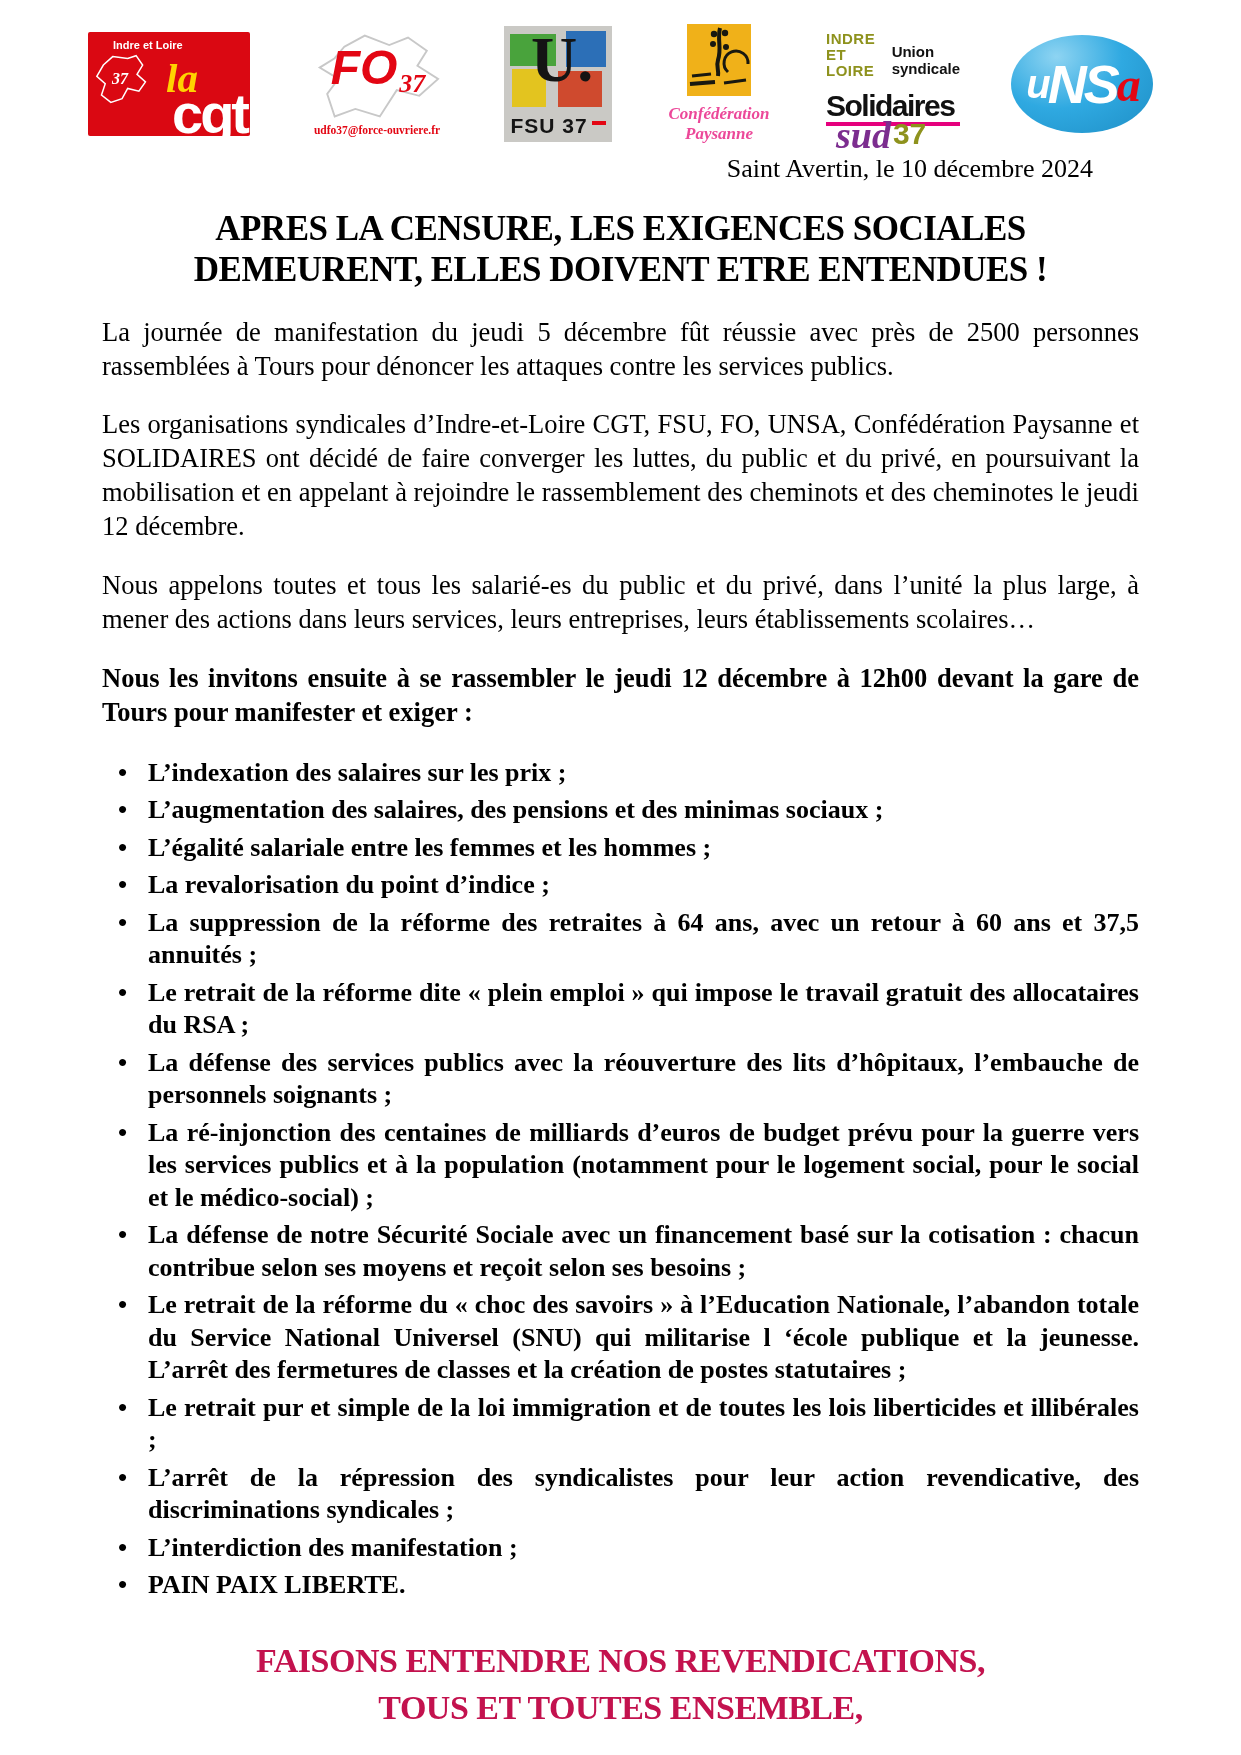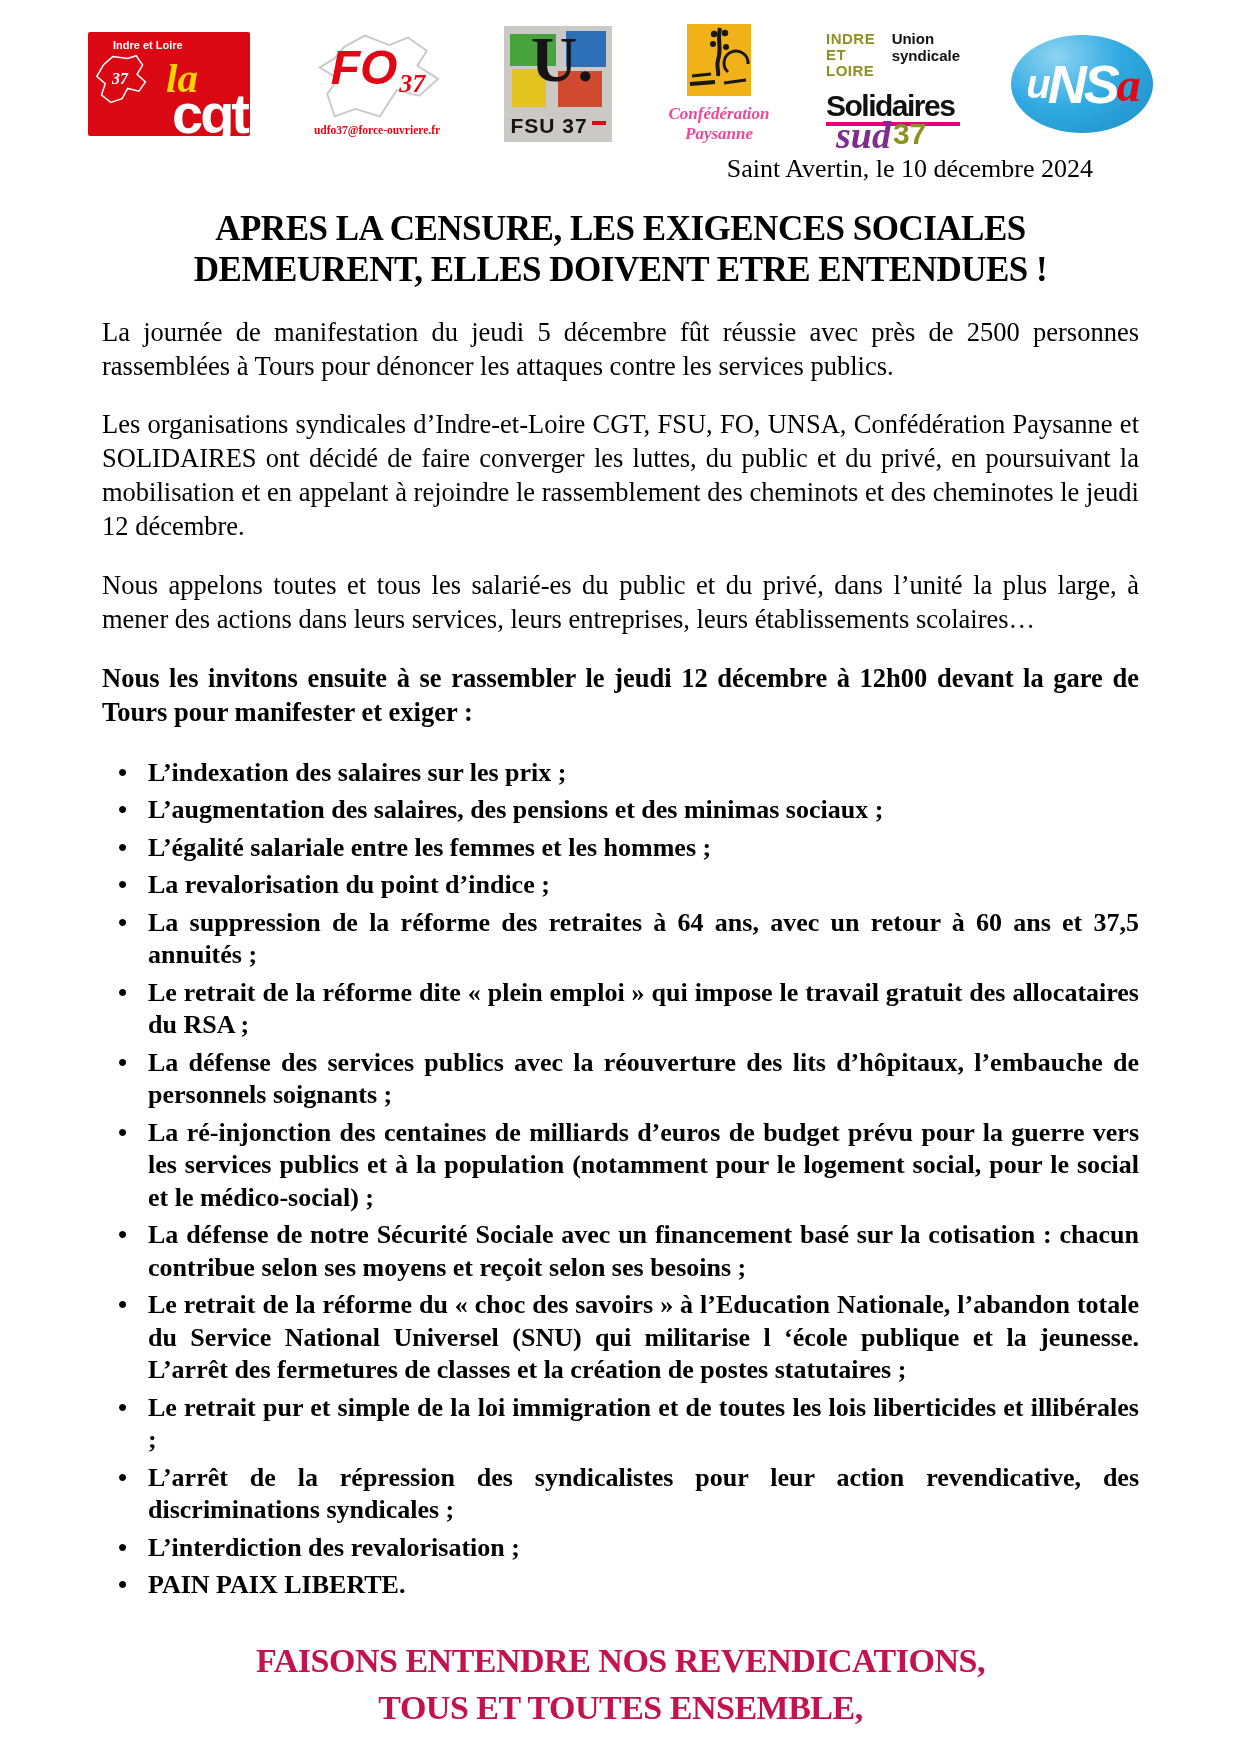--- a/index.html
+++ b/index.html
@@ -49,21 +49,21 @@
   .fsu-u { position: absolute; left: 24px; top: -4px; font-family: "Liberation Serif", serif; font-weight: bold; font-size: 64px; color: #141414; line-height: 1.1; }
   .fsu-label { text-align: center; font-family: "Liberation Sans", sans-serif; font-weight: bold; font-size: 21px; color: #141414; letter-spacing: 1px; margin-top: 3px; }
   .fsu-dash { display: inline-block; width: 14px; height: 4px; background: #e30613; margin-left: 4px; vertical-align: super; }
 
   
   .logo-cp { width: 112px; text-align: center; flex: none; }
   .cp-text { font-family: "Liberation Serif", serif; font-style: italic; font-size: 17px; font-weight: bold; line-height: 1.15; color: #ec4899; }
 
   
   .logo-sol { position: relative; width: 134px; height: 106px; flex: none; font-family: "Liberation Sans", sans-serif; }
-  .sol-top { display: flex; }
+  .sol-top { display: flex; align-items: flex-end; }
   .sol-dept { color: #8e921d; font-weight: bold; font-size: 15px; line-height: 1.05; letter-spacing: 0.5px; }
   .sol-union { color: #111; font-weight: bold; font-size: 15px; line-height: 1.1; margin-bottom: 1px; }
   .sol-name { color: #111; font-weight: bold; font-size: 30px; letter-spacing: -1.5px; line-height: 1.05; margin-top: 12px; }
   .sol-bar { height: 4px; background: #e5007d; width: 100%; margin-top: 0px; }
   .sol-bottom { position: relative; padding-left: 10px; margin-top: -10px; }
   .sol-sud { color: #7c2d8f; font-family: "Liberation Serif", serif; font-style: italic; font-weight: bold; font-size: 38px; line-height: 1; }
   .sol-37 { color: #8e921d; font-weight: bold; font-size: 30px; margin-left: 2px; vertical-align: 4px; }
 
   
   .logo-unsa { flex: none; }
@@ -194,21 +194,21 @@
       <li>L’égalité salariale entre les femmes et les hommes ;</li>
       <li>La revalorisation du point d’indice ;</li>
       <li>La suppression de la réforme des retraites à 64 ans, avec un retour à 60 ans et 37,5 annuités ;</li>
       <li>Le retrait de la réforme dite « plein emploi » qui impose le travail gratuit des allocataires du RSA ;</li>
       <li>La défense des services publics avec la réouverture des lits d’hôpitaux, l’embauche de personnels soignants ;</li>
       <li>La ré-injonction des centaines de milliards d’euros de budget prévu pour la guerre vers les services publics et à la population (notamment pour le logement social, pour le social et le médico-social) ;</li>
       <li>La défense de notre Sécurité Sociale avec un financement basé sur la cotisation : chacun contribue selon ses moyens et reçoit selon ses besoins ;</li>
       <li>Le retrait de la réforme du « choc des savoirs » à l’Education Nationale, l’abandon totale du Service National Universel (SNU) qui militarise l ‘école publique et la jeunesse. L’arrêt des fermetures de classes et la création de postes statutaires ;</li>
       <li>Le retrait pur et simple de la loi immigration et de toutes les lois liberticides et illibérales ;</li>
       <li>L’arrêt de la répression des syndicalistes pour leur action revendicative, des discriminations syndicales ;</li>
-      <li>L’interdiction des revalorisation ;</li>
+      <li>L’interdiction des manifestation ;</li>
       <li>PAIN PAIX LIBERTE.</li>
     </ul>
 
     <div class="footer">
       <div>FAISONS ENTENDRE NOS REVENDICATIONS,</div>
       <div>TOUS ET TOUTES ENSEMBLE,</div>
 
     </div>
 
   </div>

